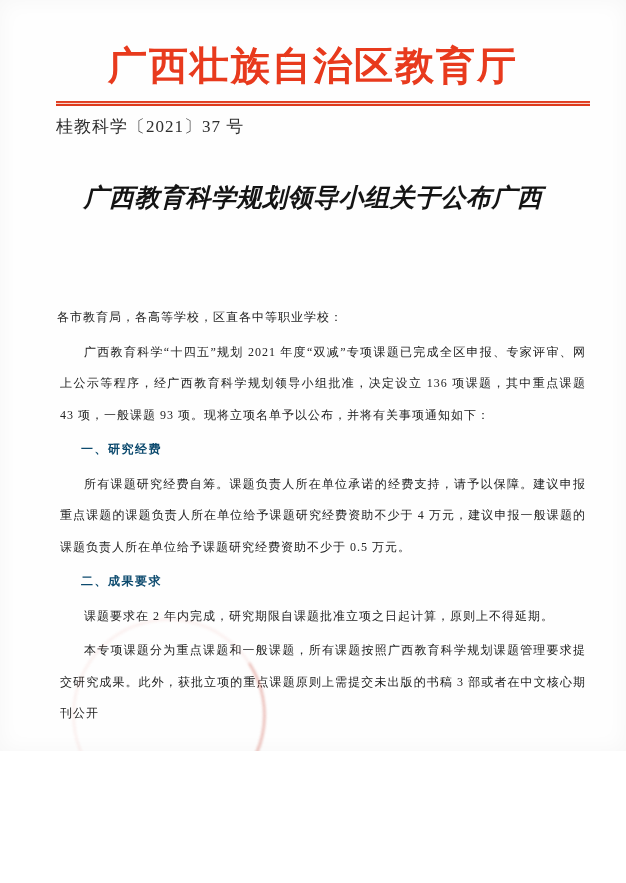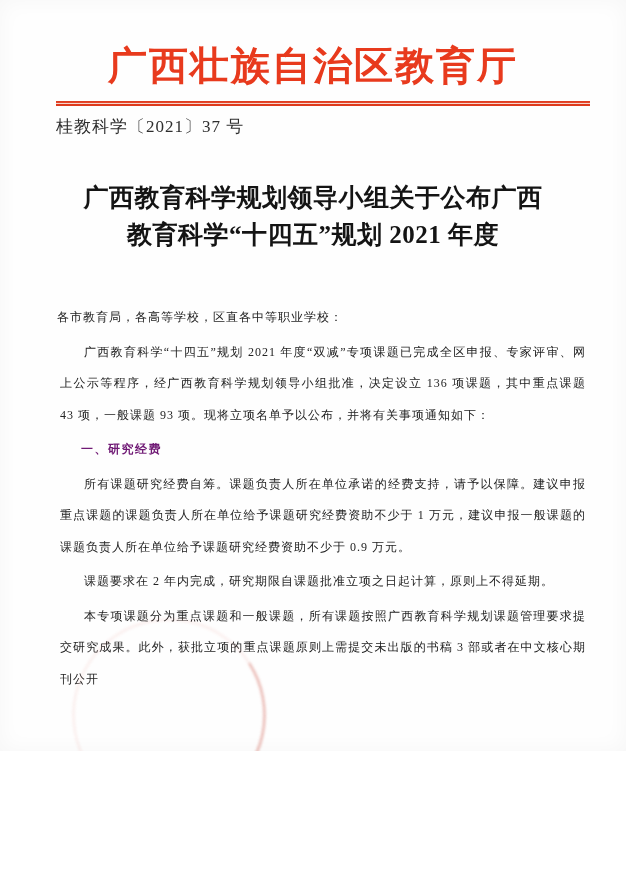--- a/index.html
+++ b/index.html
@@ -71,20 +71,21 @@
     position: absolute;
     top: 179px;
     left: 20px;
     width: 586px;
     text-align: center;
     font-size: 25px;
     font-weight: bold;
     line-height: 37px;
     color: #141414;
     letter-spacing: 0.5px;
+    font-style: italic;
   }
   .doc-body {
     position: absolute;
     top: 302px;
     left: 57px;
     width: 532px;
     font-size: 12px;
     line-height: 31.5px;
     letter-spacing: 1px;
     text-align: justify;
@@ -95,21 +96,21 @@
     margin: 3px;
   }
   .salutation {
     text-indent: 0;
     margin: 0;
   }
   .heading {
     text-indent: 2em;
     margin: 0;
     font-weight: bold;
-    color: #701a75;
+    color: #0c4a6e;
     font-family: "Liberation Sans", "DejaVu Sans", sans-serif;
     letter-spacing: 1.5px;
   }
   
   .seal {
     position: absolute;
     left: 72px;
     top: 618px;
     width: 188px;
     height: 188px;
@@ -128,28 +129,28 @@
 <div class="page">
 
   <div class="agency">广西壮族自治区教育厅</div>
 
   <div class="rule rule-top"></div>
 
   <div class="doc-no">桂教科学〔2021〕37 号</div>
 
   <div class="title">
     <div>广西教育科学规划领导小组关于公布广西</div>
-    <div>教育科学“十四五”规划 2021 年度</div>
   </div>
 
   <div class="doc-body">
     <p class="salutation">各市教育局，各高等学校，区直各中等职业学校：</p>
     <p class="para">广西教育科学“十四五”规划 2021 年度“双减”专项课题已完成全区申报、专家评审、网上公示等程序，经广西教育科学规划领导小组批准，决定设立 136 项课题，其中重点课题 43 项，一般课题 93 项。现将立项名单予以公布，并将有关事项通知如下：</p>
     <p class="heading">一、研究经费</p>
-    <p class="para">所有课题研究经费自筹。课题负责人所在单位承诺的经费支持，请予以保障。建议申报重点课题的课题负责人所在单位给予课题研究经费资助不少于 1 万元，建议申报一般课题的课题负责人所在单位给予课题研究经费资助不少于 0.9 万元。</p>
+    <p class="para">所有课题研究经费自筹。课题负责人所在单位承诺的经费支持，请予以保障。建议申报重点课题的课题负责人所在单位给予课题研究经费资助不少于 4 万元，建议申报一般课题的课题负责人所在单位给予课题研究经费资助不少于 0.5 万元。</p>
+    <p class="heading">二、成果要求</p>
     <p class="para">课题要求在 2 年内完成，研究期限自课题批准立项之日起计算，原则上不得延期。</p>
     <p class="para">本专项课题分为重点课题和一般课题，所有课题按照广西教育科学规划课题管理要求提交研究成果。此外，获批立项的重点课题原则上需提交未出版的书稿 3 部或者在中文核心期刊公开</p>
   </div>
 
   <div class="seal"></div>
 
   <div class="rule rule-bottom"></div>
 
 </div>
 

